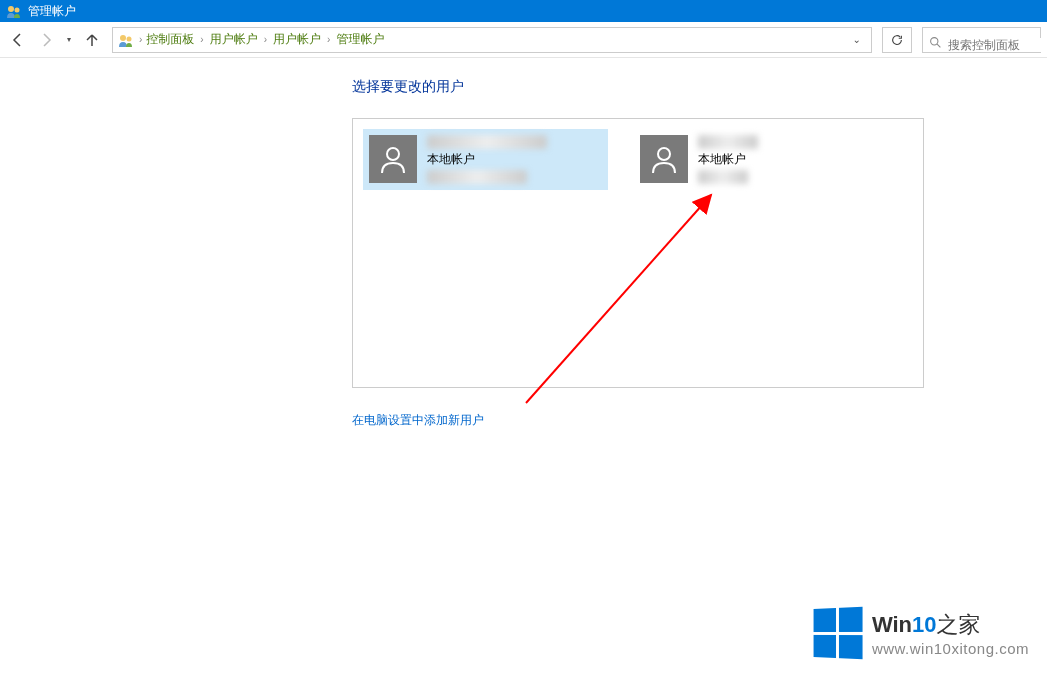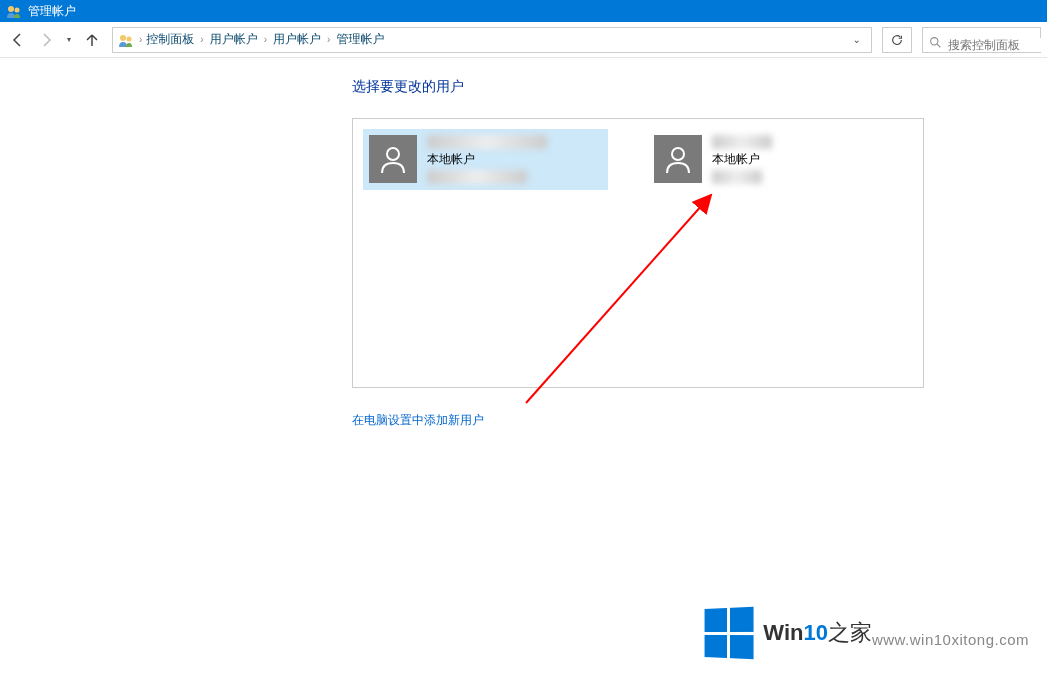--- a/index.html
+++ b/index.html
@@ -43,21 +43,21 @@
       border: 1px solid #ccc;
       display: flex;
       align-items: center;
       padding: 0 4px;
       gap: 4px;
       margin-left: 4px;
       position: relative;
     }
     .addr-icon { width:18px; height:18px; display:flex; align-items:center; justify-content:center; }
     .breadcrumb { display:flex; align-items:center; gap:6px; flex:1; }
-    .crumb { color:#0c4a6e; cursor:pointer; white-space:nowrap; }
+    .crumb { color:#4d7c0f; cursor:pointer; white-space:nowrap; }
     .crumb-sep { color:#888; font-size:10px; }
     .addr-right { display:flex; align-items:center; gap:2px; margin-left:auto;}
     .addr-chevron { color:#555; font-size:10px; padding:0 6px;}
     .refresh-btn {
       width: 30px; height: 26px; border:1px solid #ccc; display:flex; align-items:center; justify-content:center;
       margin-left:6px; cursor:pointer;
     }
     .searchbox {
       flex: 1;
       height: 26px;
@@ -81,21 +81,21 @@
       margin-left: 352px;
       margin-bottom: 22px;
     }
     .user-list {
       margin-left: 352px;
       width: 572px;
       height: 270px;
       border: 1px solid #ccc;
       padding: 10px;
       display: flex;
-      gap: 40px;
+      gap: 26px;
       align-items: flex-start;
       position: relative;
     }
     .user-tile {
       display:flex;
       gap:10px;
       padding:6px;
       width: 245px;
       cursor:pointer;
     }
@@ -139,21 +139,21 @@
       align-items:center;
       gap:10px;
     }
     .win-logo {
       width:50px; height:50px;
       display:grid; grid-template-columns:1fr 1fr; grid-template-rows:1fr 1fr;
       gap:3px;
       transform: perspective(120px) rotateY(-12deg);
     }
     .win-logo div { background:#0078d7; }
-    .watermark-text { display:flex; flex-direction:row;align-items:flex-end; }
+    .watermark-text { display:flex; flex-direction:column; }
     .wm-main { font-size:22px; color:#333; font-weight:400; }
     .wm-main b { font-weight:700; }
     .wm-accent { color:#0078d7; font-weight:700; }
     .wm-sub { font-size:15px; color:#888; letter-spacing:0.5px; }
   </style>
 </head>
 <body>
 
 <div class="titlebar">
   <span class="titlebar-icon">

